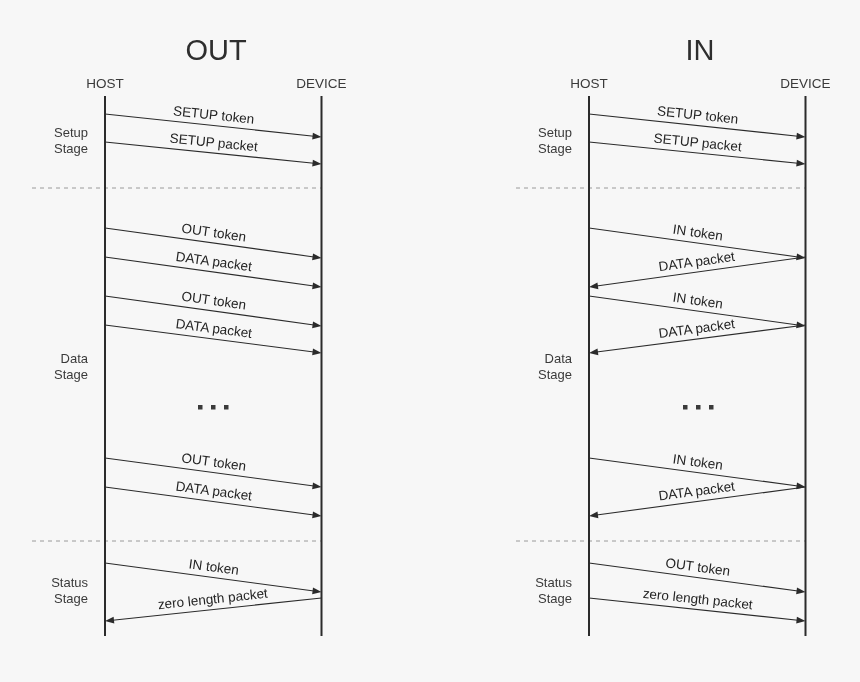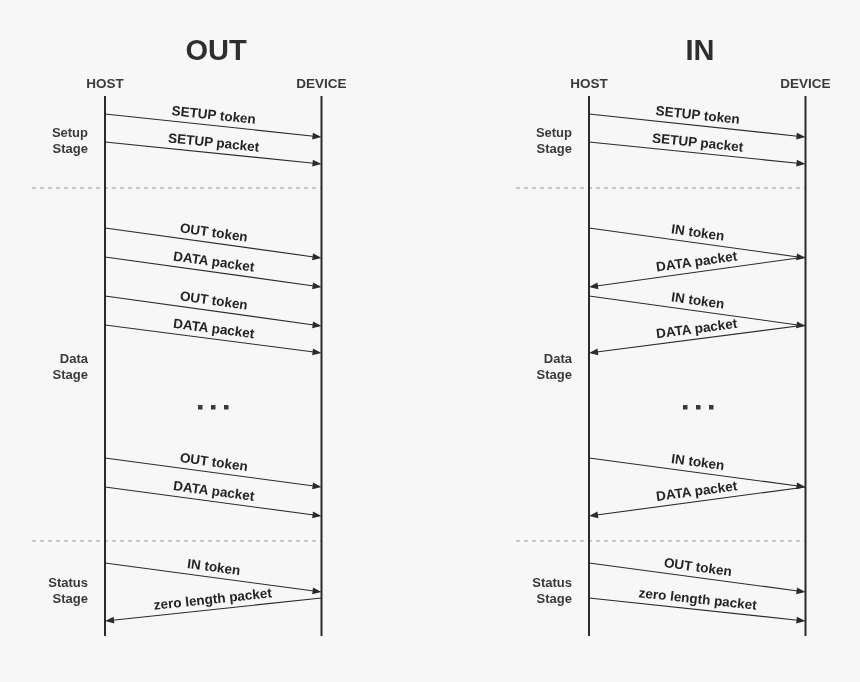--- a/index.html
+++ b/index.html
@@ -10,21 +10,20 @@
   body {
     width: 860px;
     height: 682px;
     font-family: "Liberation Sans", sans-serif;
     position: relative;
     overflow: hidden;
   }
   #diagram-root {
     position: absolute;
     inset: 0;
-    font-weight: bold;
   }
   svg.seq-canvas {
     display: block;
     width: 860px;
     height: 682px;
   }
   .panel-title {
     font-size: 29px;
     fill: #2e2e2e;
     text-anchor: middle;

